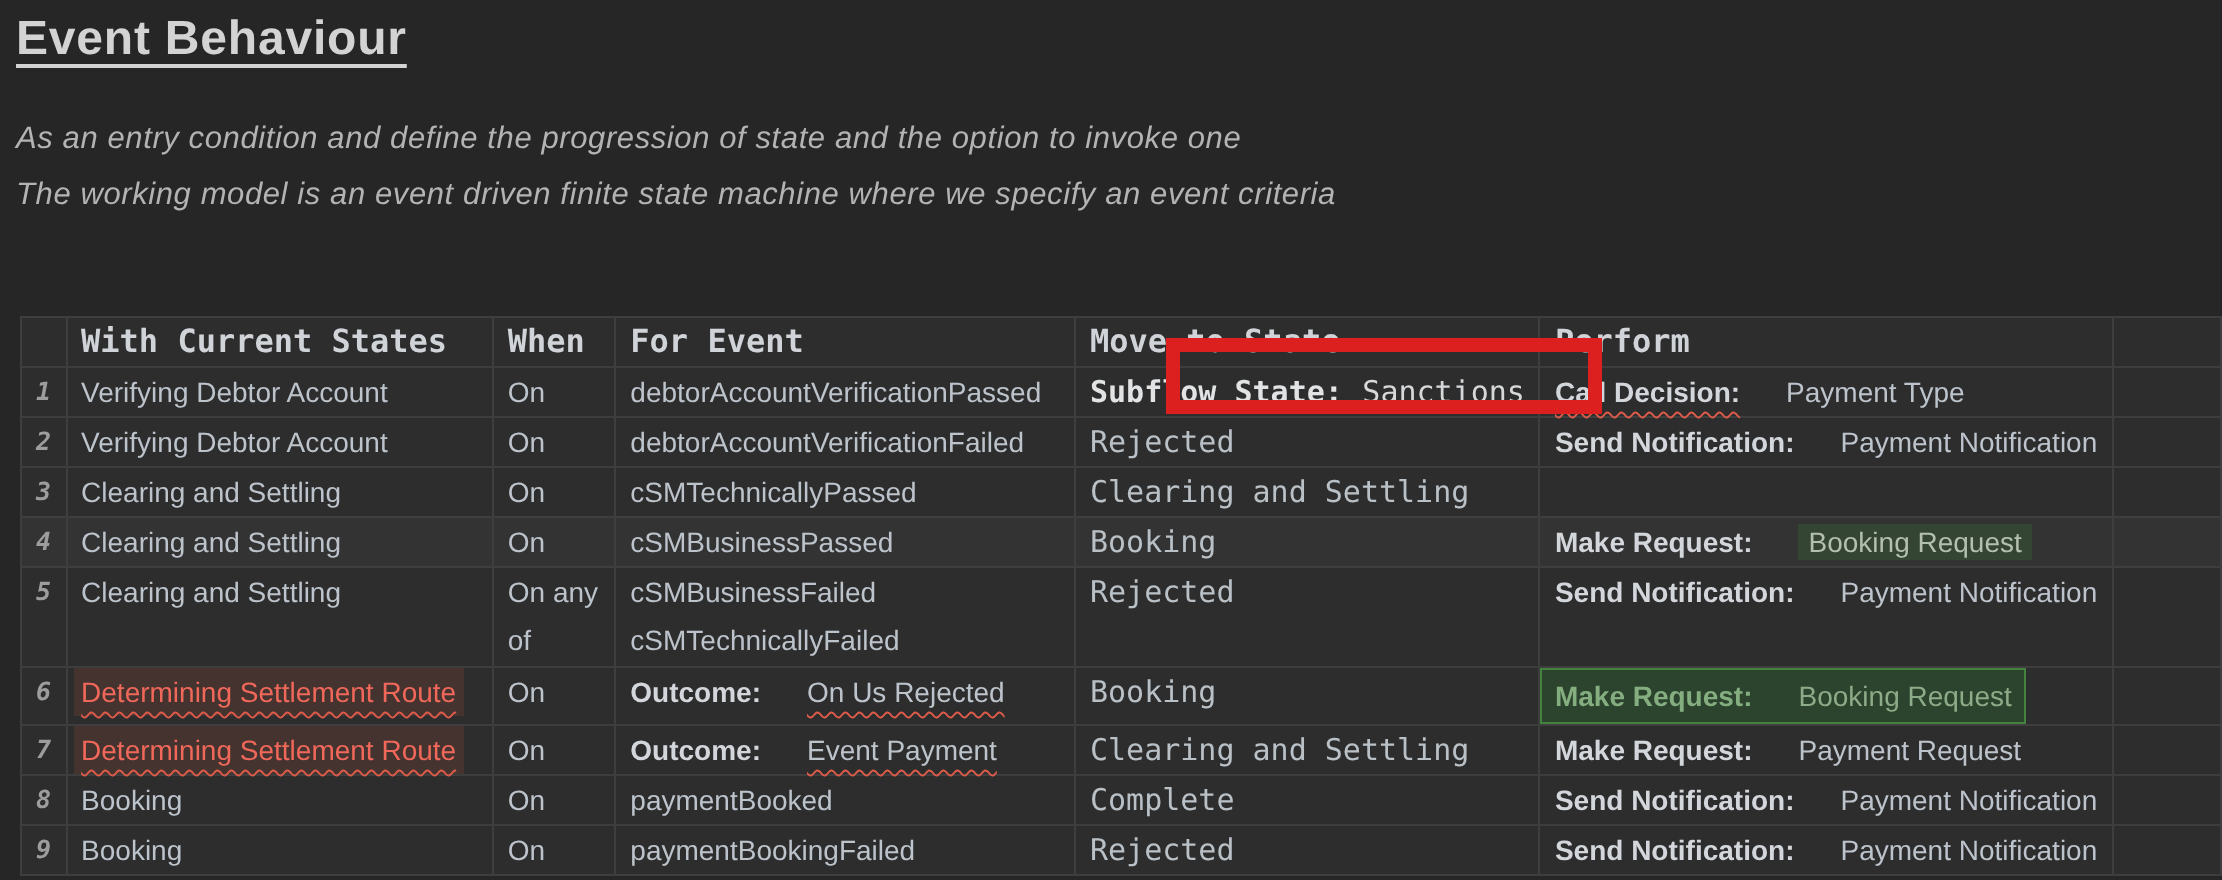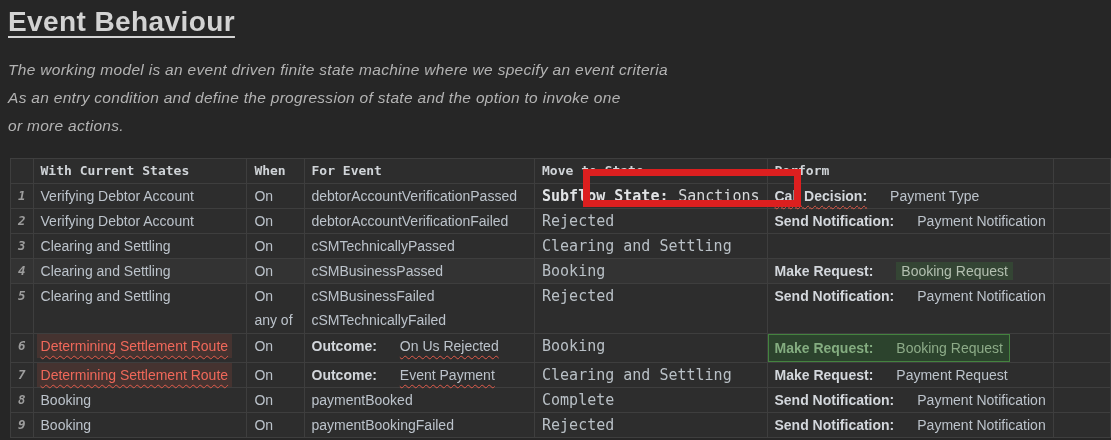--- a/index.html
+++ b/index.html
@@ -25,21 +25,21 @@
   *{box-sizing:border-box;}
   html,body{margin:0;padding:0;}
   body{
     width:1111px;height:440px;position:relative;overflow:hidden;
     background:var(--page-bg);
     font-family:"Liberation Sans",sans-serif;
     color:var(--text);
   }
   .page-title{
     position:absolute;left:8px;top:6px;
-    font-size:28px;font-weight:600;letter-spacing:.4px;color:#d3d3d3;
+    font-size:24px;font-weight:600;letter-spacing:.4px;color:#d3d3d3;
     text-decoration:underline;text-underline-offset:5px;text-decoration-thickness:1.5px;
   }
   .intro{
     position:absolute;left:8px;top:56px;
     font-style:italic;font-size:15.5px;line-height:28px;color:#b3b3b3;
     letter-spacing:.3px;
   }
   table.events{
     position:absolute;left:10px;top:158px;
     border-collapse:collapse;table-layout:fixed;
@@ -50,21 +50,21 @@
     vertical-align:top;
     padding:0 7px;
     line-height:24px;
     overflow:visible;
   }
   tr.hdr{height:22px;}
   tr.r{height:25px;}
   tr.r2{height:50px;}
   th{
     font-family:"DejaVu Sans Mono",monospace;
-    font-size:13px;font-weight:bold;color:var(--head);
+    font-size:16px;font-weight:bold;color:var(--head);
     text-align:left;line-height:21px;white-space:nowrap;
   }
   td{font-size:14px;color:var(--text);}
   td.g{
     font-family:"DejaVu Sans Mono",monospace;
     font-size:12.5px;font-weight:bold;font-style:italic;
     color:#9d9d9d;text-align:center;padding:0 2px;
   }
   td.mono, td.mono span{
     font-family:"DejaVu Sans Mono",monospace;
@@ -100,23 +100,22 @@
     position:absolute;left:583px;top:169px;width:218px;height:38px;
     border:7px solid var(--annotation);z-index:50;pointer-events:none;
   }
 </style>
 </head>
 <body>
 
 <div class="page-title">Event Behaviour</div>
 
 <div class="intro">
+  <div>As an entry condition and define the progression of state and the option to invoke one</div>
   <div>The working model is an event driven finite state machine where we specify an event criteria</div>
-  <div>As an entry condition and define the progression of state and the option to invoke one</div>
-  <div>or more actions.</div>
 </div>
 
 <table class="events">
   <colgroup>
     <col style="width:20px">
       <col style="width:228px">
       <col style="width:78px">
     <col style="width:250px">
       <col style="width:210px">
       <col style="width:170px">

